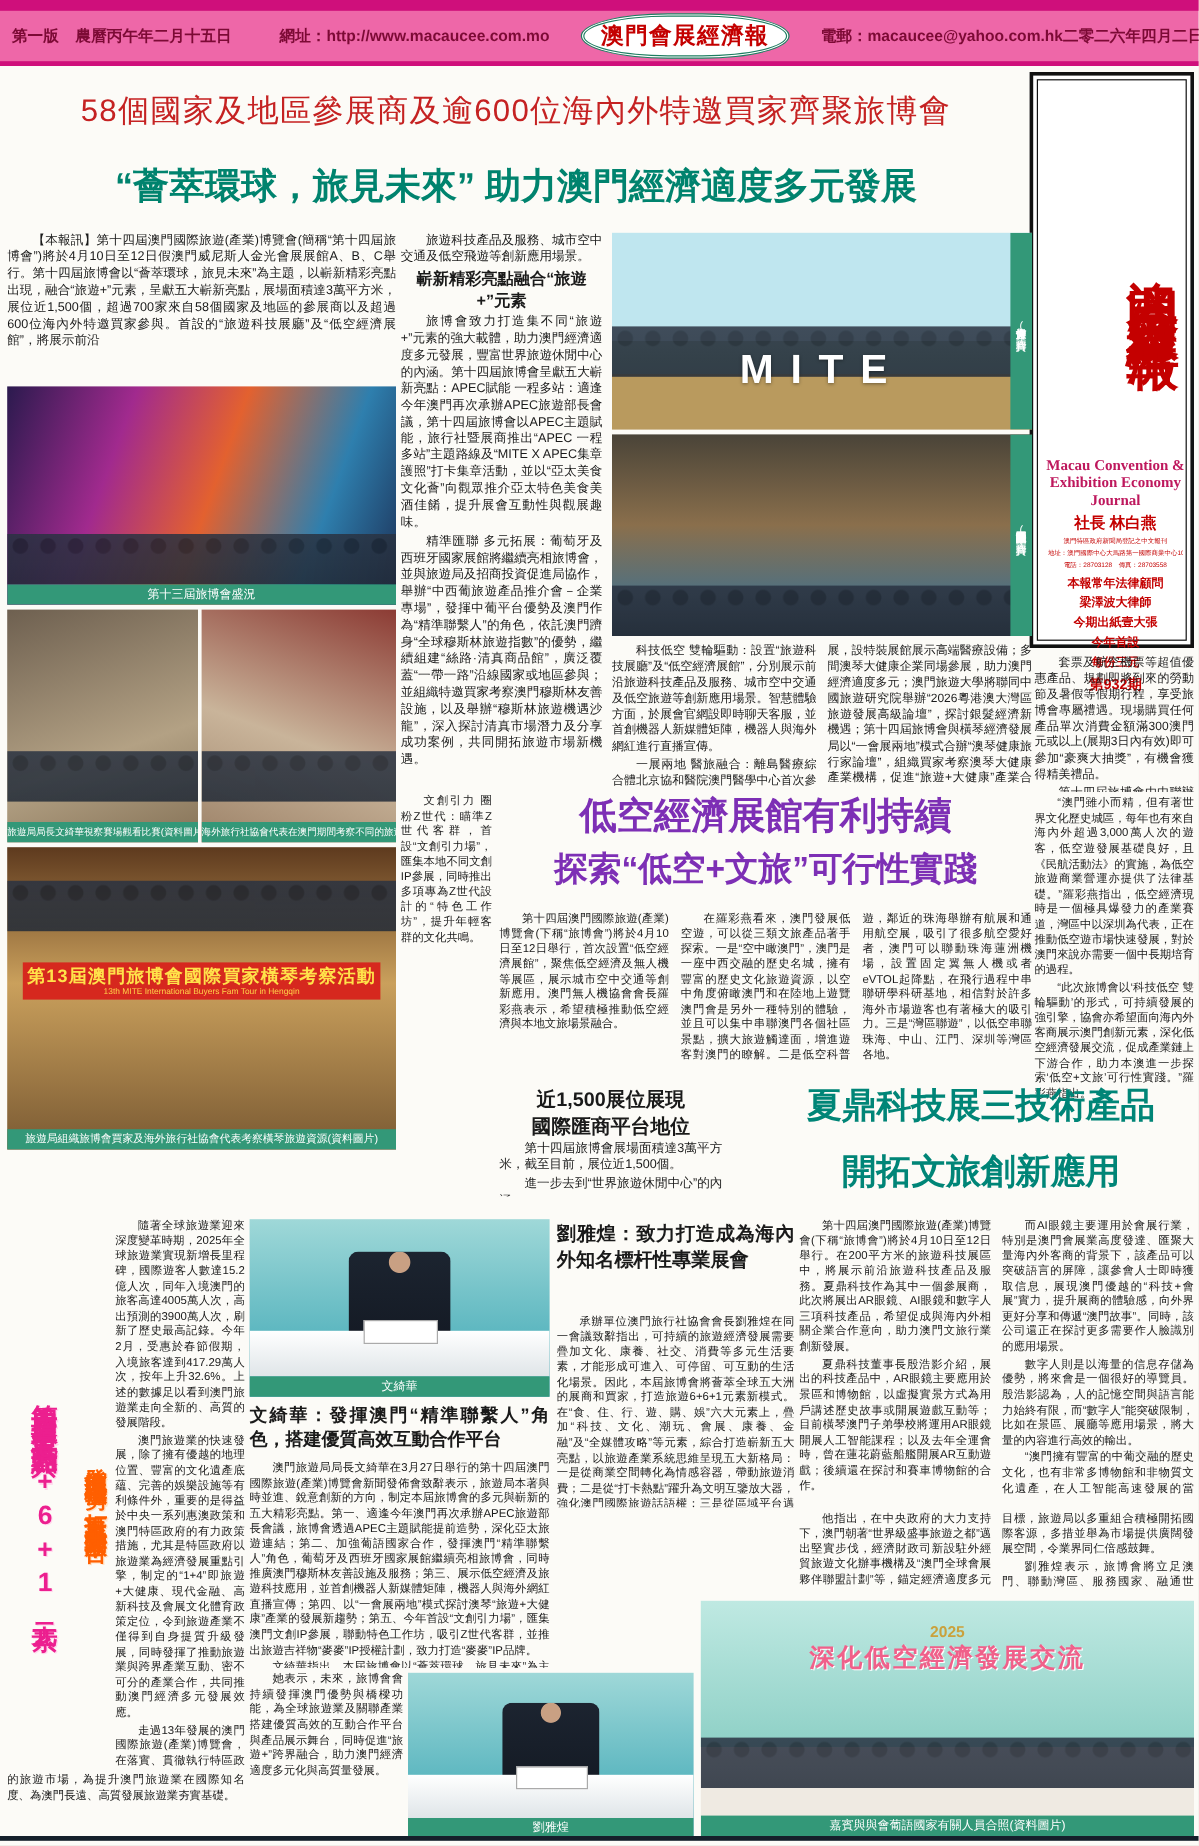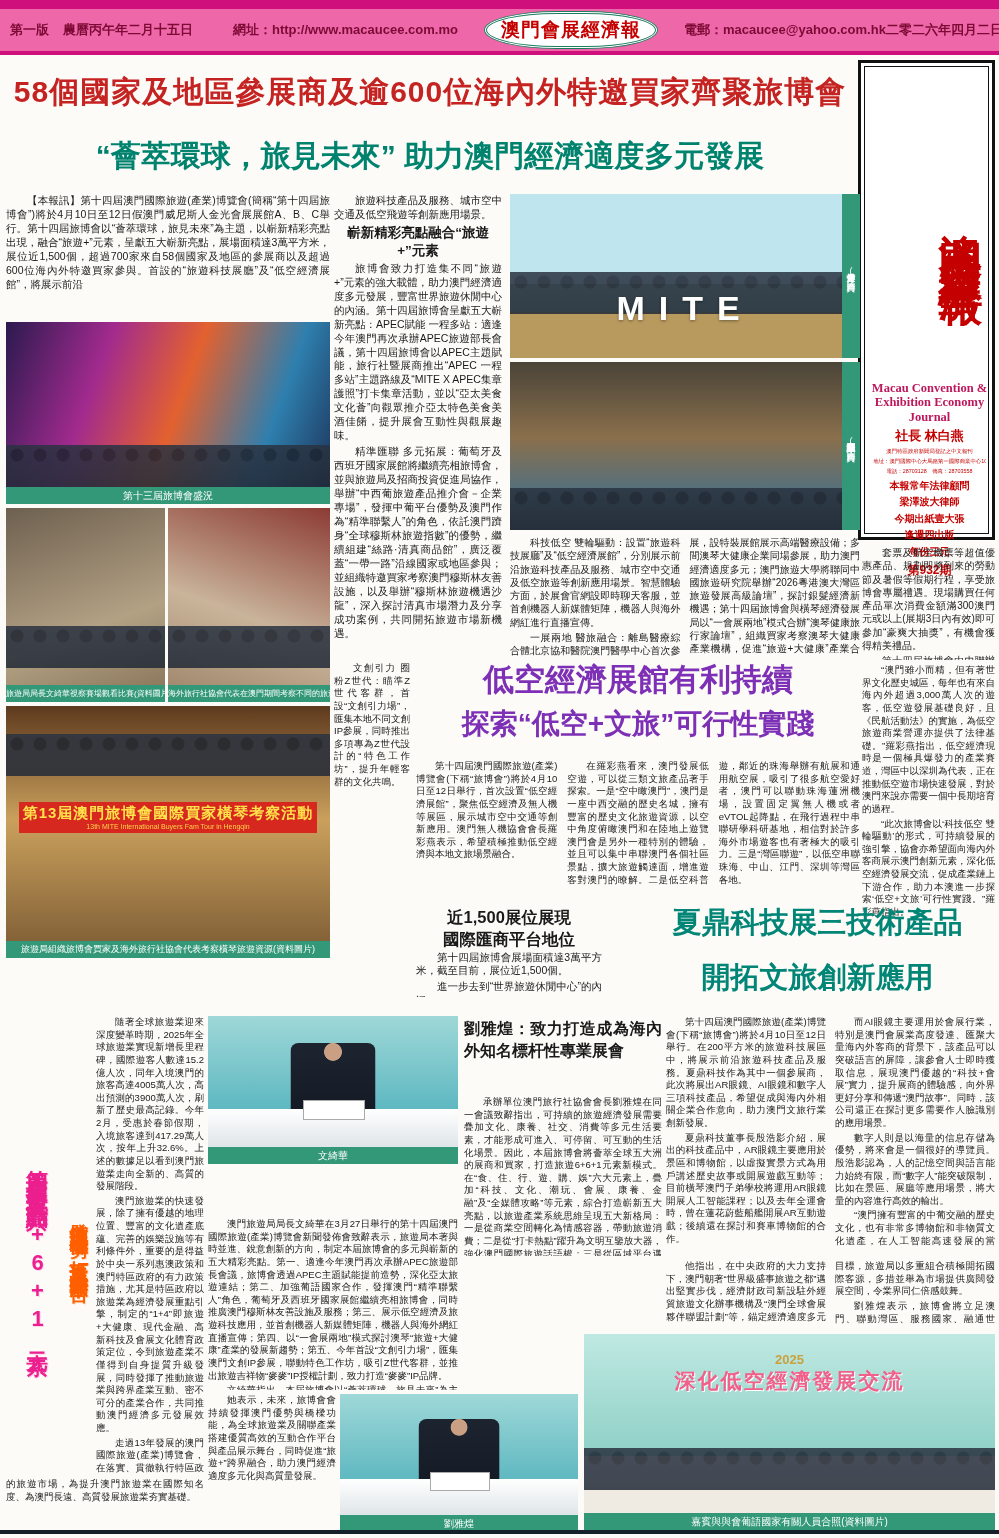--- a/index.html
+++ b/index.html
@@ -11,21 +11,21 @@
           border-bottom:4px solid #cf0f7b;box-sizing:border-box;display:flex;align-items:center;}
   .topbar .item{color:#7c0a35;font-weight:bold;font-size:13px;white-space:nowrap;}
   .tb-edition{margin-left:10px;}
   .tb-lunar{margin-left:14px;}
   .tb-url{margin-left:40px;font-size:12px;}
   .tb-logo{margin-left:26px;background:#fff;border:3px double #1e7d60;border-radius:50%/60%;
            padding:3px 14px;color:#c40000;font-weight:bold;font-size:19px;letter-spacing:1px;white-space:nowrap;}
   .tb-email{margin-left:26px;font-size:12px;}
   .tb-date{margin-left:auto;margin-right:10px;font-size:13px;}
   
-  .main-head{left:6px;top:62px;width:848px;height:60px;color:#c52222;font-weight:bold;font-size:30px;
+  .main-head{left:6px;top:62px;width:848px;height:60px;color:#c52222;font-weight:normal;font-size:26px;
              letter-spacing:1px;text-align:center;line-height:60px;white-space:nowrap;}
   .sub-head{left:20px;top:128px;width:820px;height:56px;color:#00836e;font-weight:bold;font-size:30px;
             text-align:center;line-height:56px;white-space:nowrap;}
   
   .mast{left:858px;top:60px;width:137px;height:480px;background:#fff;border:3px solid #111;outline:1px solid #111;
         outline-offset:-7px;box-sizing:border-box;text-align:center;}
   .mast-title{position:absolute;left:12px;top:14px;width:113px;height:300px;writing-mode:vertical-rl;
               text-orientation:upright;color:#c40000;font-weight:bold;font-size:44px;line-height:1.2;
               letter-spacing:8px;font-family:"Liberation Serif","DejaVu Serif",serif;}
   .mast-en{position:absolute;left:8px;top:318px;width:121px;font-family:"Liberation Serif","DejaVu Serif",serif;
@@ -106,21 +106,21 @@
     <div class="mast-title">澳門會展經濟報</div>
     <div class="mast-en">Macau Convention &amp; Exhibition Economy Journal</div>
     <div class="mast-lines">
       <div class="pub">社長 林白燕</div>
       <div class="tiny">澳門特區政府新聞局登記之中文報刊</div>
       <div class="tiny">地址：澳門國際中心大馬路第一國際商業中心10樓M室</div>
       <div class="tiny">電話：28703128　傳真：28703558</div>
       <div class="sm">本報常年法律顧問</div>
       <div class="sm">梁澤波大律師</div>
       <div class="sm">今期出紙壹大張</div>
-      <div class="sm">逢週四出版</div>
+      <div class="sm">今年首設</div>
       <div class="sm">每份三元</div>
       <div class="issue">第932期</div>
     </div>
   </aside>
 
   <div class="abs body-txt" style="left:6px;top:194px;width:324px;height:126px;">
     <p>【本報訊】第十四屆澳門國際旅遊(產業)博覽會(簡稱“第十四屆旅博會”)將於4月10日至12日假澳門威尼斯人金光會展展館A、B、C舉行。第十四屆旅博會以“薈萃環球，旅見未來”為主題，以嶄新精彩亮點出現，融合“旅遊+”元素，呈獻五大嶄新亮點，展場面積達3萬平方米，展位近1,500個，超過700家來自58個國家及地區的參展商以及超過600位海內外特邀買家參與。首設的“旅遊科技展廳”及“低空經濟展館”，將展示前沿</p>
   </div>
 
   <div class="abs body-txt" style="left:334px;top:194px;width:168px;height:464px;">
@@ -217,20 +217,21 @@
   <div class="abs body-txt" style="left:6px;top:1478px;width:198px;height:52px;font-size:9.5px;">
     <p style="text-indent:0;">的旅遊市場，為提升澳門旅遊業在國際知名度、為澳門長遠、高質發展旅遊業夯實基礎。</p>
   </div>
 
   <div class="abs photo phP" style="left:208px;top:1016px;width:250px;height:148px;">
     <div class="figure"></div>
     <div class="table"></div>
     <div class="nameplate"></div>
     <div class="cap">文綺華</div>
   </div>
+  <div class="abs story-head" style="left:208px;top:1170px;width:250px;height:44px;overflow:hidden;">文綺華：發揮澳門“精準聯繫人”角色，搭建優質高效互動合作平台</div>
   <div class="abs body-txt" style="left:208px;top:1218px;width:250px;height:172px;font-size:9.5px;">
     <p>澳門旅遊局局長文綺華在3月27日舉行的第十四屆澳門國際旅遊(產業)博覽會新聞發佈會致辭表示，旅遊局本著與時並進、銳意創新的方向，制定本屆旅博會的多元與嶄新的五大精彩亮點。第一、適逢今年澳門再次承辦APEC旅遊部長會議，旅博會透過APEC主題賦能提前造勢，深化亞太旅遊連結；第二、加強葡語國家合作，發揮澳門“精準聯繫人”角色，葡萄牙及西班牙國家展館繼續亮相旅博會，同時推廣澳門穆斯林友善設施及服務；第三、展示低空經濟及旅遊科技應用，並首創機器人新媒體矩陣，機器人與海外網紅直播宣傳；第四、以“一會展兩地”模式探討澳琴“旅遊+大健康”產業的發展新趨勢；第五、今年首設“文創引力場”，匯集澳門文創IP參展，聯動特色工作坊，吸引Z世代客群，並推出旅遊吉祥物“麥麥”IP授權計劃，致力打造“麥麥”IP品牌。</p>
     <p>文綺華指出，本屆旅博會以“薈萃環球，旅見未來”為主題，截至目前吸引超過海內外700家參展商登記參展，彰顯澳門“旅博會”國際匯商的平台地位，引發旅遊商機的強大吸引力與品牌效應，有利業者擴展業務，促進區域及國際旅遊交流合作，為澳門打造更高水平對外開放平台作出新貢獻。</p>
   </div>
   <div class="abs body-txt" style="left:208px;top:1394px;width:128px;height:138px;font-size:9.5px;">
     <p>她表示，未來，旅博會會持續發揮澳門優勢與橋樑功能，為全球旅遊業及關聯產業搭建優質高效的互動合作平台與產品展示舞台，同時促進“旅遊+”跨界融合，助力澳門經濟適度多元化與高質量發展。</p>
   </div>
 
   <div class="abs story-head" style="left:464px;top:1018px;width:198px;height:74px;font-size:16px;overflow:hidden;">劉雅煌：致力打造成為海內外知名標杆性專業展會</div>
   <div class="abs body-txt" style="left:464px;top:1096px;width:198px;height:160px;font-size:9.5px;">

